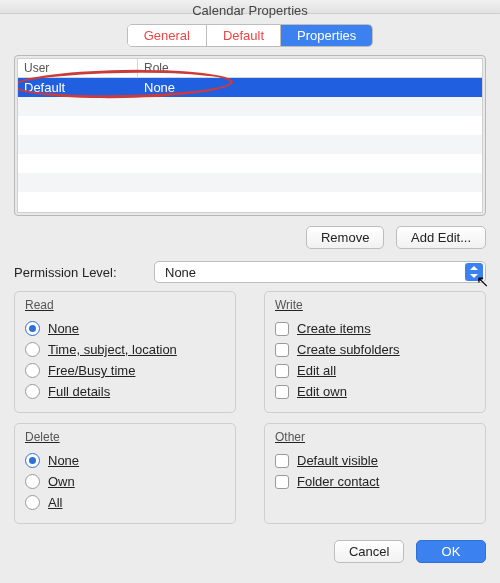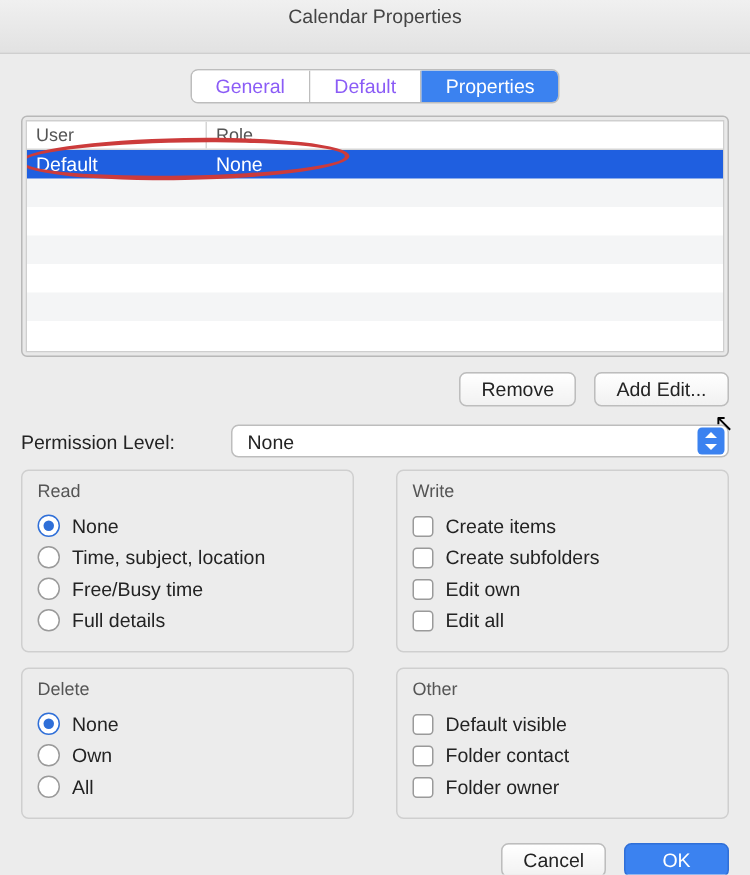--- a/index.html
+++ b/index.html
@@ -8,21 +8,21 @@
     font-family: -apple-system, "Helvetica Neue", Arial, sans-serif;
     font-size: 13px;
     background: #ececec;
     color: #232323;
     width: 500px;
     height: 583px;
     overflow: hidden;
     position: relative;
   }
   .titlebar {
-    height: 36px;
+    height: 14px;
     line-height: 22px;
     text-align: center;
     font-size: 13px;
     color: #444;
     background: linear-gradient(#f0f0f0,#e2e2e2);
     border-bottom: 1px solid #cfcfcf;
   }
   .content { padding: 6px 14px 10px 14px; }
   
   .tabbar { text-align: center; margin: 4px 0 8px 0; }
@@ -31,21 +31,21 @@
     border: 1px solid #bdbdbd;
     border-radius: 5px;
     overflow: hidden;
     background: #fff;
   }
   .tab {
     padding: 3px 16px;
     font-size: 13px;
     border-right: 1px solid #bdbdbd;
     background: #fff;
-    color: #8b5cf6;
+    color: #ef4444;
     cursor: default;
   }
   .tab:last-child { border-right: none; }
   .tab.active { background: #3b82f0; color: #fff; }
   
   .tablewrap {
     border: 1px solid #b8b8b8;
     border-radius: 4px;
     padding: 2px;
     background: #e9e9e9;
@@ -104,21 +104,21 @@
     background: #fff;
     padding: 2px 2px 2px 10px;
     height: 22px;
     font-size: 13px;
   }
   .select .arrows { width: 18px; height: 18px; background: #3b82f0; border-radius: 3px; position: relative; }
   .select .arrows::before, .select .arrows::after { content:""; position:absolute; left:5px; border-left:4px solid transparent; border-right:4px solid transparent; }
   .select .arrows::before { top:3px; border-bottom:4px solid #fff; }
   .select .arrows::after  { bottom:3px; border-top:4px solid #fff; }
   
-  .cols { display: flex; gap: 28px; }
+  .cols { display: flex; gap: 28px; text-decoration: underline; }
   .group {
     flex: 1;
     border: 1px solid #cfcfcf;
     border-radius: 5px;
     padding: 6px 8px 10px 8px;
     margin-bottom: 10px;
     background: #ececec;
   }
   .group-title { font-size: 12px; color: #555; margin: 0 0 6px 2px; }
   .opt { display: flex; align-items: center; gap: 8px; padding: 3px 2px; font-size: 13px; }
@@ -209,25 +209,25 @@
       <div class="opt">
           <span class="check"></span>
           <span>Create items</span>
         </div>
       <div class="opt">
           <span class="check"></span>
           <span>Create subfolders</span>
         </div>
       <div class="opt">
           <span class="check"></span>
+          <span>Edit all</span>
+        </div>
+      <div class="opt">
+          <span class="check"></span>
           <span>Edit own</span>
-        </div>
-      <div class="opt">
-          <span class="check"></span>
-          <span>Edit all</span>
         </div>
     </div>
   </div>
 
   <div class="cols">
     <div class="group">
       <div class="group-title">Delete</div>
       <div class="opt">
           <span class="radio checked"></span>
           <span>None</span>
@@ -243,24 +243,20 @@
     </div>
     <div class="group">
       <div class="group-title">Other</div>
       <div class="opt">
           <span class="check"></span>
           <span>Default visible</span>
         </div>
       <div class="opt">
           <span class="check"></span>
           <span>Folder contact</span>
-        </div>
-      <div class="opt">
-          <span class="check"></span>
-          <span>Folder owner</span>
         </div>
     </div>
   </div>
 
   <div class="footer">
     <span class="btn">Cancel</span>
     <span class="btn primary">OK</span>
   </div>
 
 </div>

